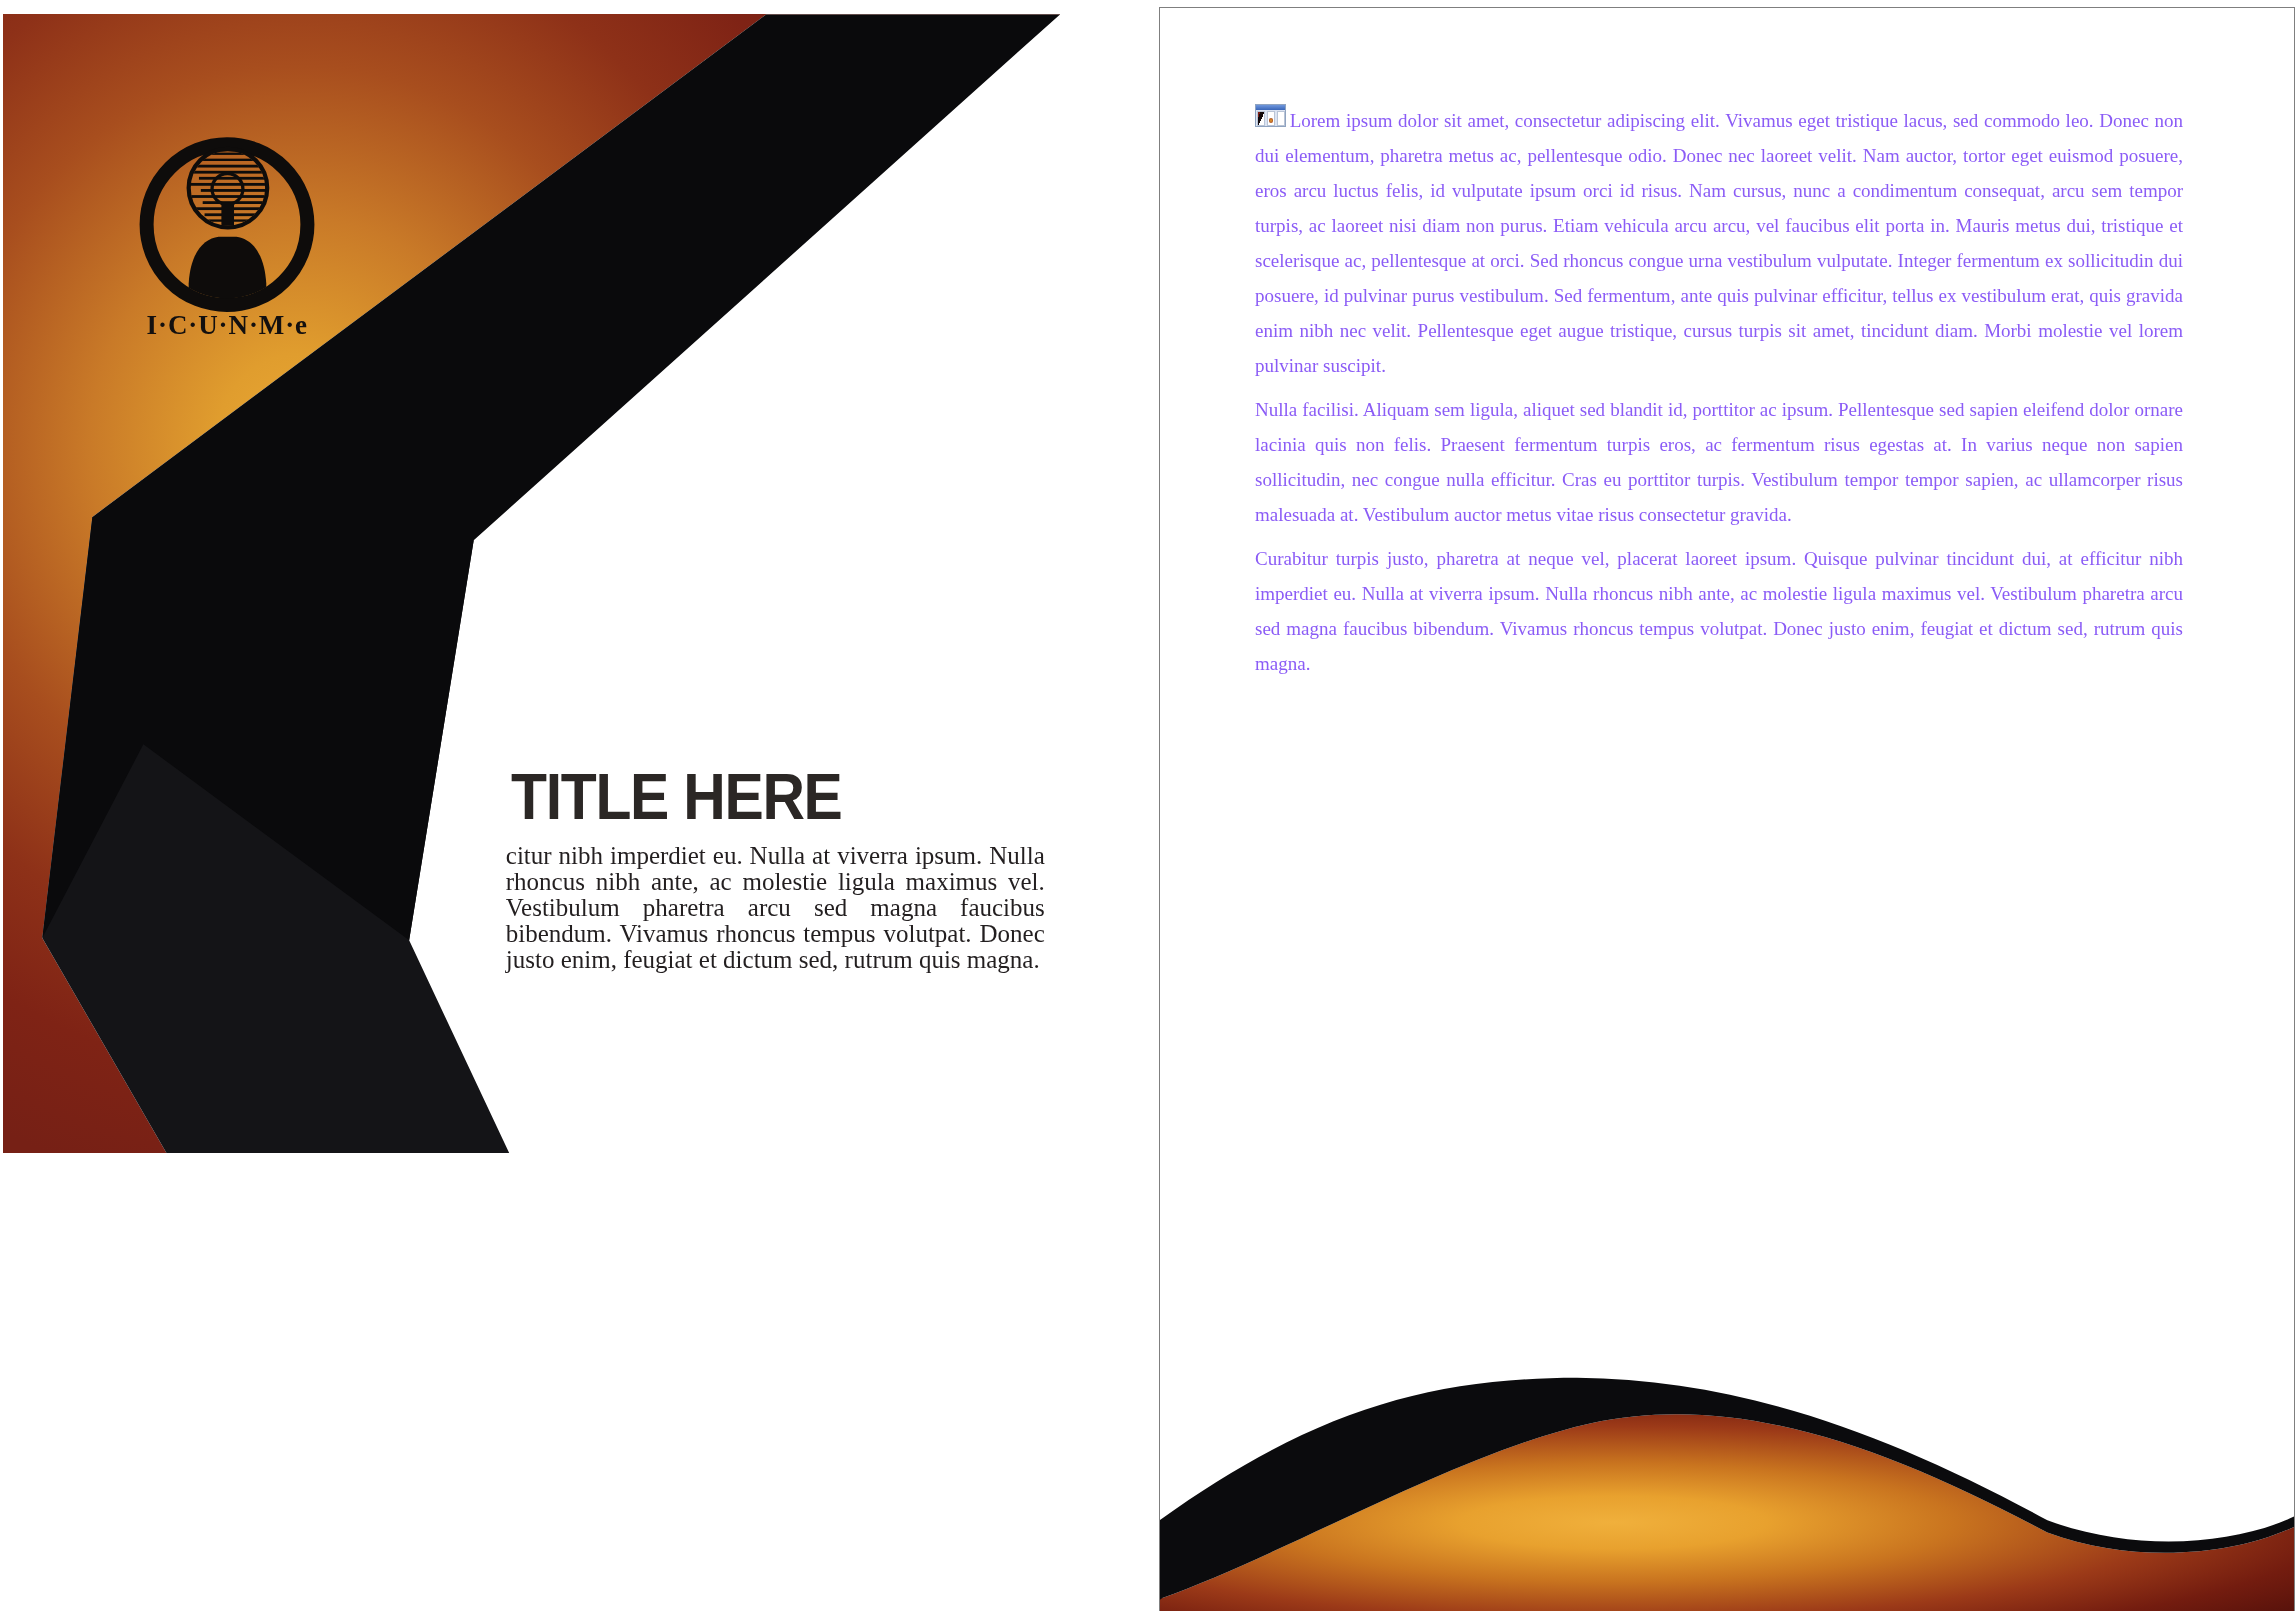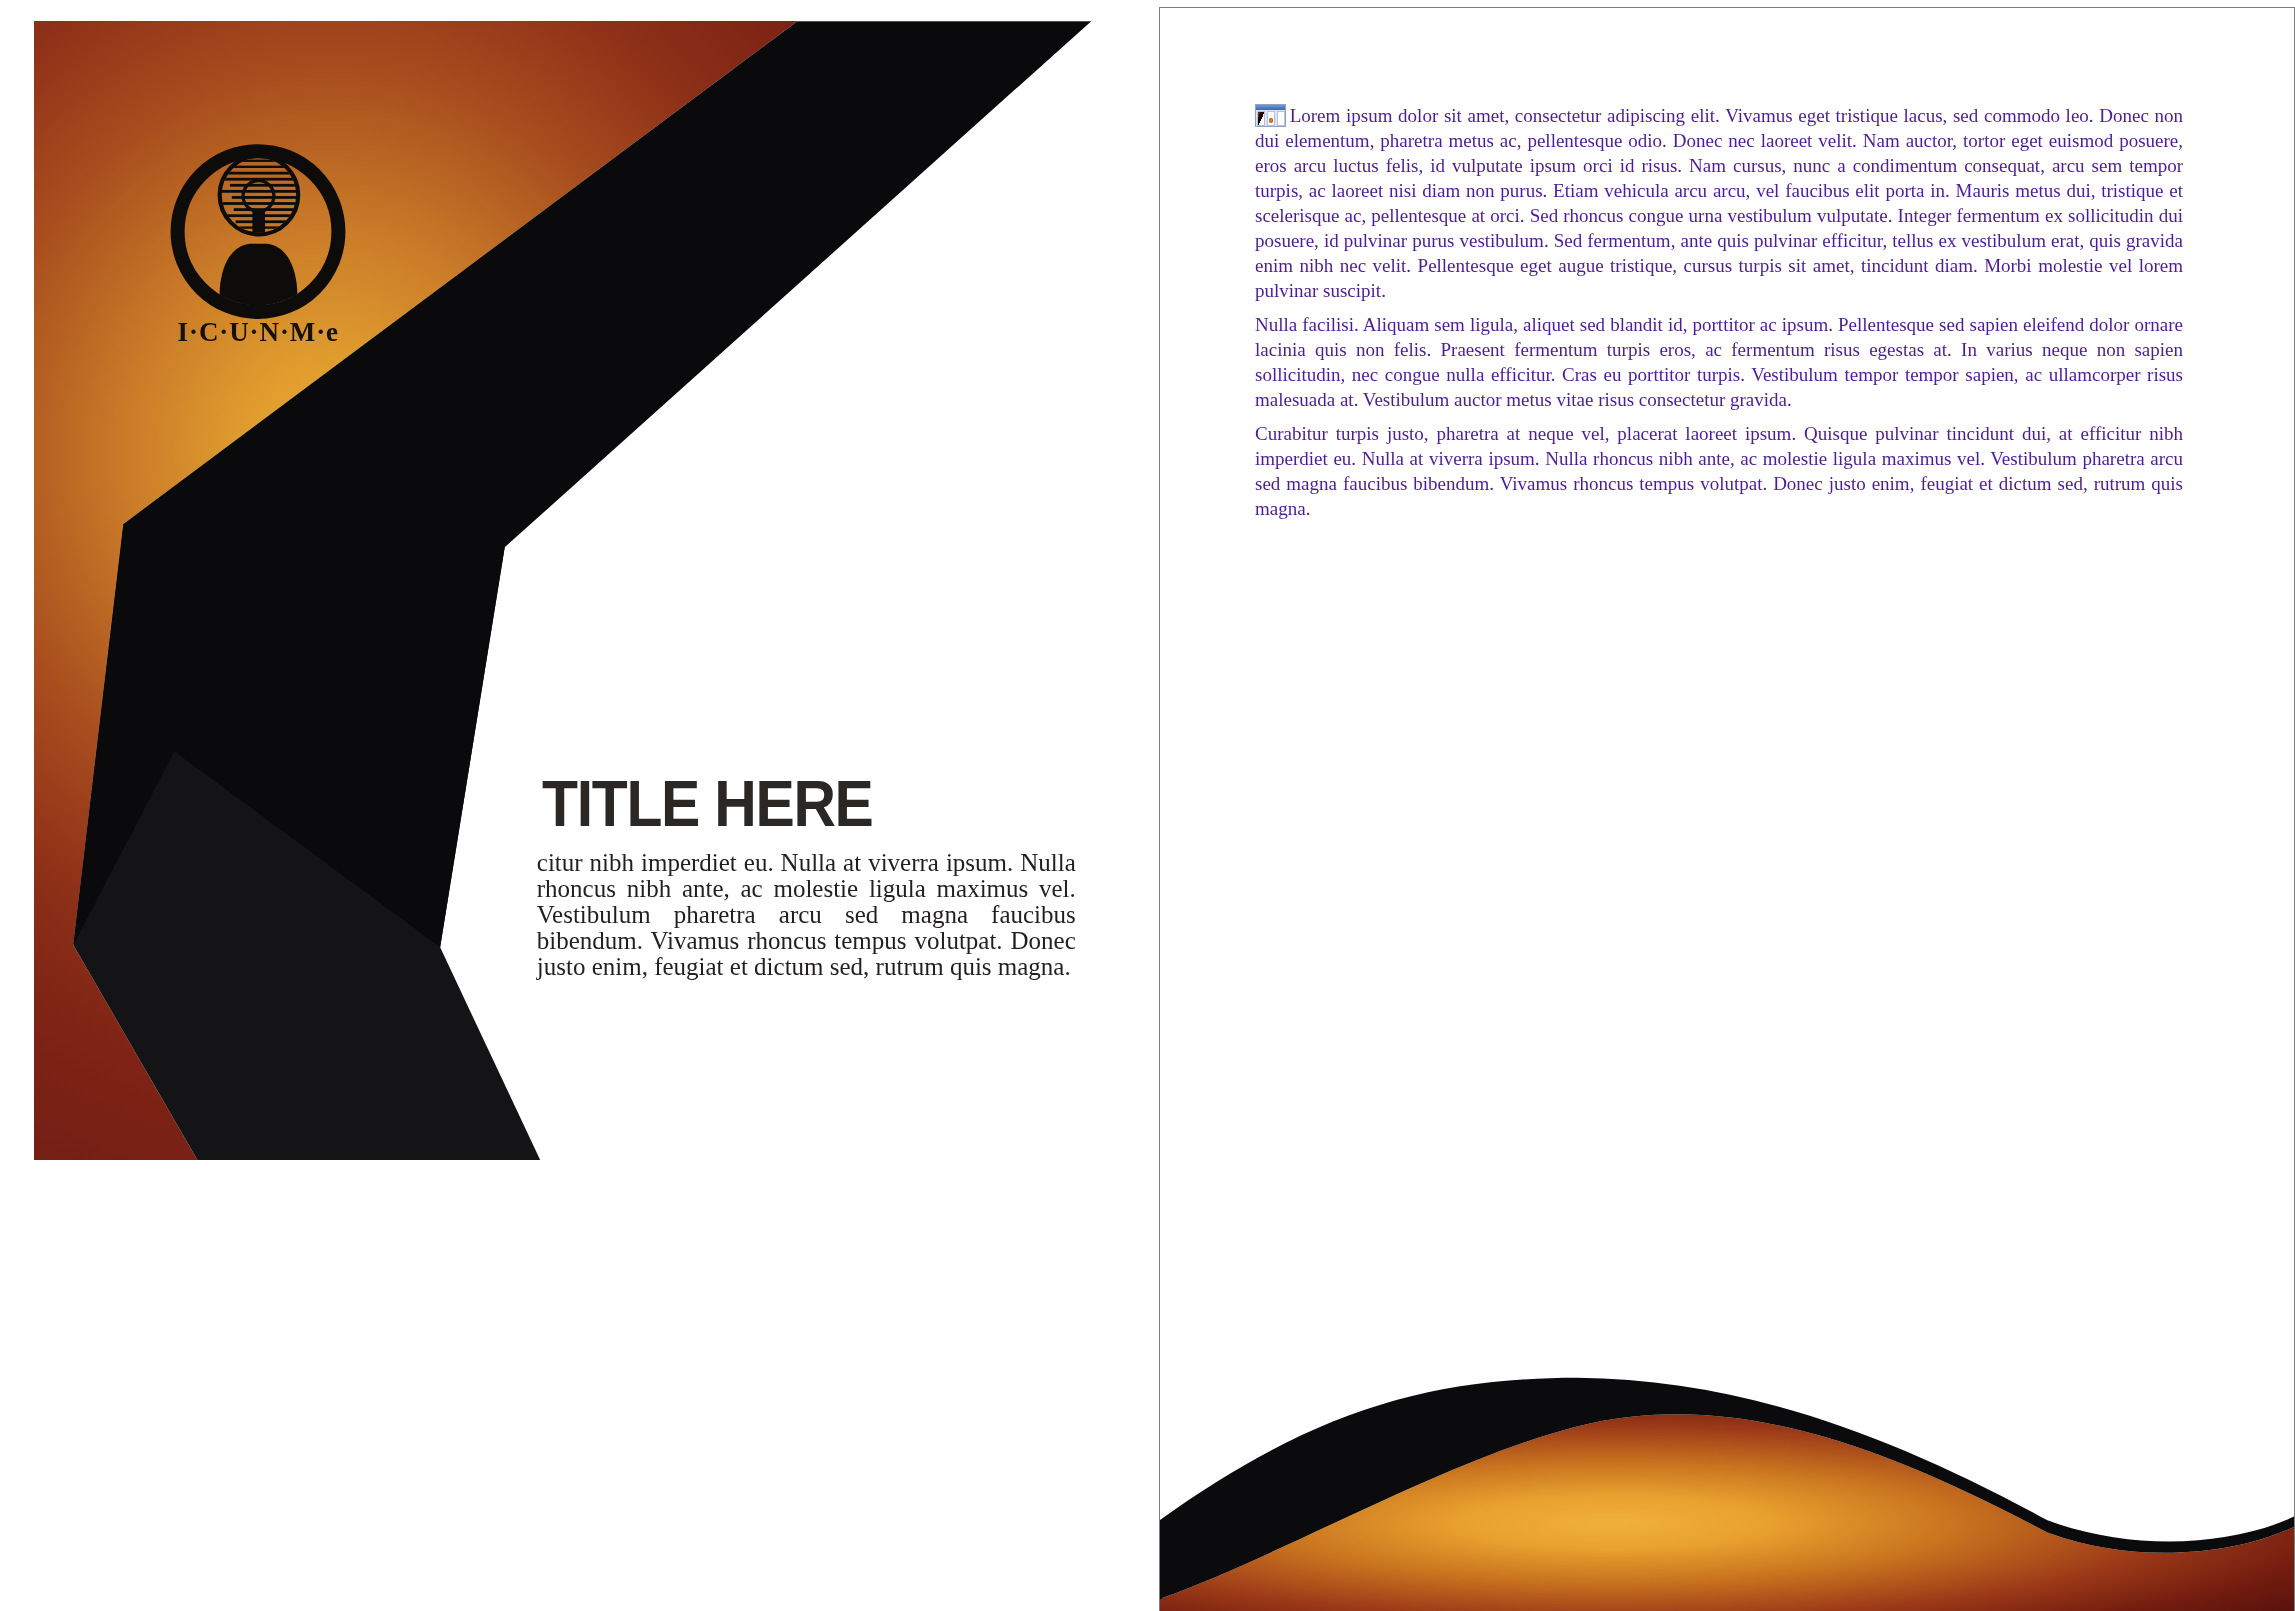--- a/index.html
+++ b/index.html
@@ -1,41 +1,41 @@
 <!DOCTYPE html>
 <html style="font-size:7.5px"><head>
 <meta charset="utf-8">
 <style>
   html,body{margin:0;padding:0;background:#ffffff;}
   #canvas{position:relative;width:2295px;height:1612px;background:#ffffff;overflow:hidden;
           font-family:"Liberation Serif", serif;}
 
   
-  #left-page{position:absolute;left:2.8px;top:21px;width:1057px;height:1139px;overflow:hidden;
+  #left-page{position:absolute;left:2.8px;top:14px;width:1057px;height:1139px;overflow:hidden;
     background-color:#7d2215;
     background-image:radial-gradient(ellipse 702px 758px at 297px 431px,
-      #eaa834 0%, #e09d2e 12%, #c97a28 30%, #a84e1e 50%, #8e3118 68%, #7f2315 84%, #762015 100%);margin-left:31px;}
+      #eaa834 0%, #e09d2e 12%, #c97a28 30%, #a84e1e 50%, #8e3118 68%, #7f2315 84%, #762015 100%);}
   #cover-shapes{position:absolute;left:0;top:0;}
 
   #brand{position:absolute;left:84px;top:296px;width:281px;text-align:center;
          font-family:"Liberation Serif", serif;font-weight:bold;font-size:27px;color:#13100f;
          letter-spacing:0.9px;}
 
   #cover-title{position:absolute;left:508px;top:751px;
       font-family:"Liberation Sans", sans-serif;font-weight:bold;font-size:64px;line-height:1;
       letter-spacing:-1.4px;color:#2b2725;transform:scaleX(.92);transform-origin:left top;white-space:nowrap;}
 
   #cover-intro{position:absolute;left:503px;top:829px;width:539px;
       font-size:25px;line-height:26px;color:#231f20;text-align:justify;}
 
   
   #right-page{position:absolute;left:1159px;top:6.6px;width:1136px;height:1605px;background:#ffffff;
       border:0.5px solid #7f7f7f;box-sizing:border-box;overflow:hidden;}
   #right-text{position:absolute;left:95px;top:95px;width:928px;
-      font-size:19px;line-height:25px;color:#4c1d95;text-align:justify;}
+      font-size:19px;line-height:35px;color:#8b5cf6;text-align:justify;}
   #right-text p{margin:0 0 9.4px 0;padding:0;}
 
   
   #doc-thumb{float:left;width:31px;height:22.5px;margin:1.9px 3.7px 0 0;background:#dce4f2;
       border:0.5px solid #8fa3c0;box-sizing:border-box;position:relative;overflow:hidden;}
   #doc-thumb .tbar{position:absolute;left:0;top:0;right:0;height:4.2px;
       background:linear-gradient(#6f97dd,#3a66b8);}
   #doc-thumb .pg{position:absolute;top:5.6px;width:7.5px;height:14.5px;background:#ffffff;border:0.5px solid #b9c4d6;box-sizing:border-box;}
   #doc-thumb .pg1{left:1.4px;background:
       linear-gradient(115deg,#7e1f15 22%,#12090b 22%,#12090b 55%,#ffffff 55%);}

